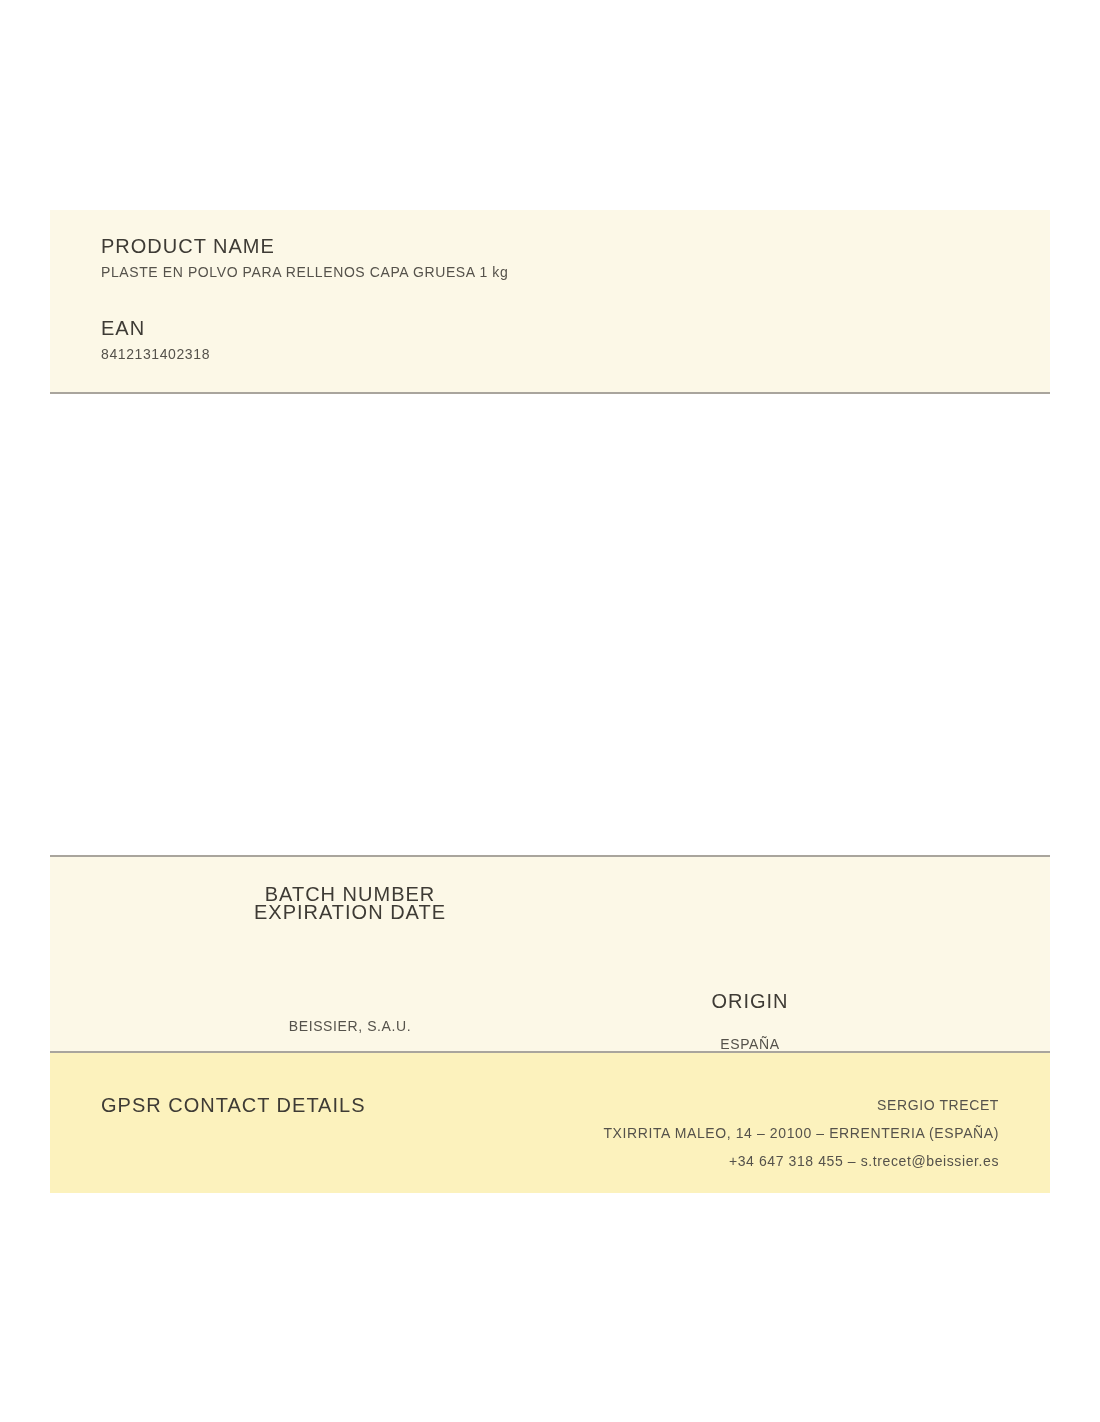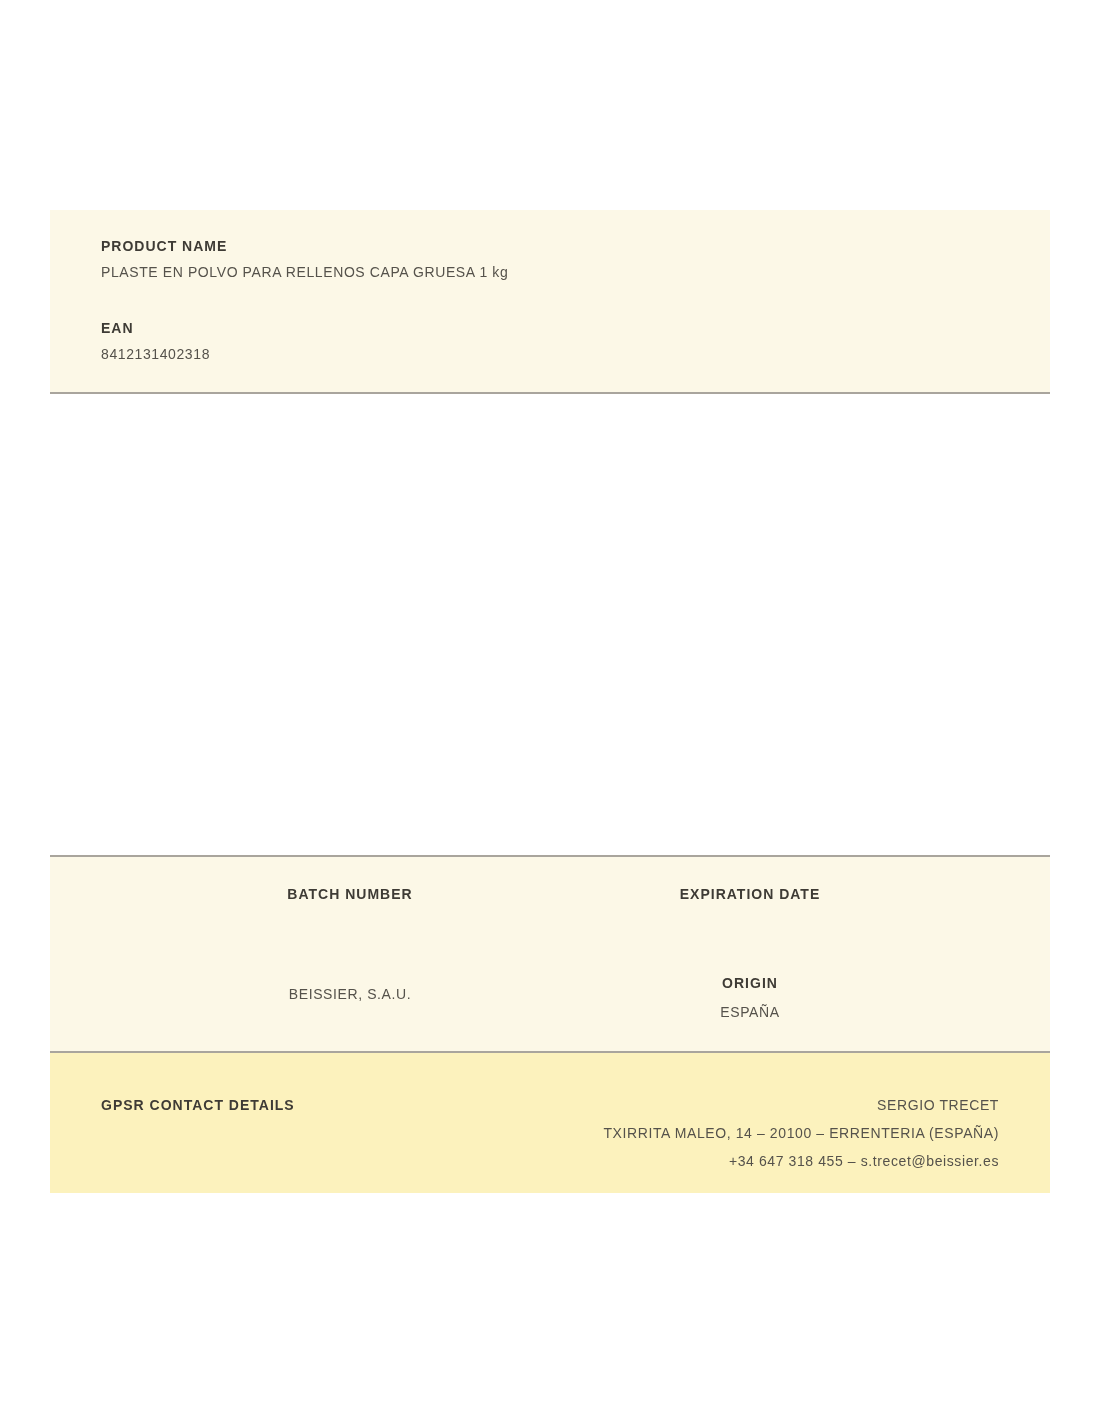--- a/index.html
+++ b/index.html
@@ -33,22 +33,22 @@
     border-bottom: 2px solid #A9A59D;
     padding: 28px 100px 0 100px;
   }
   .panel-gpsr {
     top: 1053px;
     height: 140px;
     background: #FCF2BD;
     padding: 38px 51px 0 51px;
   }
   .field-label {
-    font-size: 14px;
-    font-weight: 700;
+    font-size: 20px;
+    font-weight: 400;
     letter-spacing: 1px;
     color: #3E3B35;
     line-height: 18px;
   }
   .field-value {
     font-size: 14px;
     font-weight: 400;
     letter-spacing: 0.6px;
     color: #55524B;
     line-height: 20px;
@@ -56,22 +56,22 @@
   .panel-product .field-value { margin-top: 7px; }
   .field-group-ean { margin-top: 37px; }
   .two-col-row {
     display: flex;
     width: 100%;
   }
   .two-col-row .col {
     width: 50%;
     text-align: center;
   }
-  .row-headers { margin-bottom: 71px; }
-  .two-col-row .col .field-value { margin-top: 10px; }
+  .row-headers { margin-bottom: 71px; flex-direction: column; }
+  .two-col-row .col .field-value { margin-top: 24px; }
   .gpsr-flex {
     display: flex;
     justify-content: space-between;
     align-items: flex-start;
   }
   .gpsr-label {
     line-height: 28px;
     white-space: nowrap;
   }
   .gpsr-contact {

